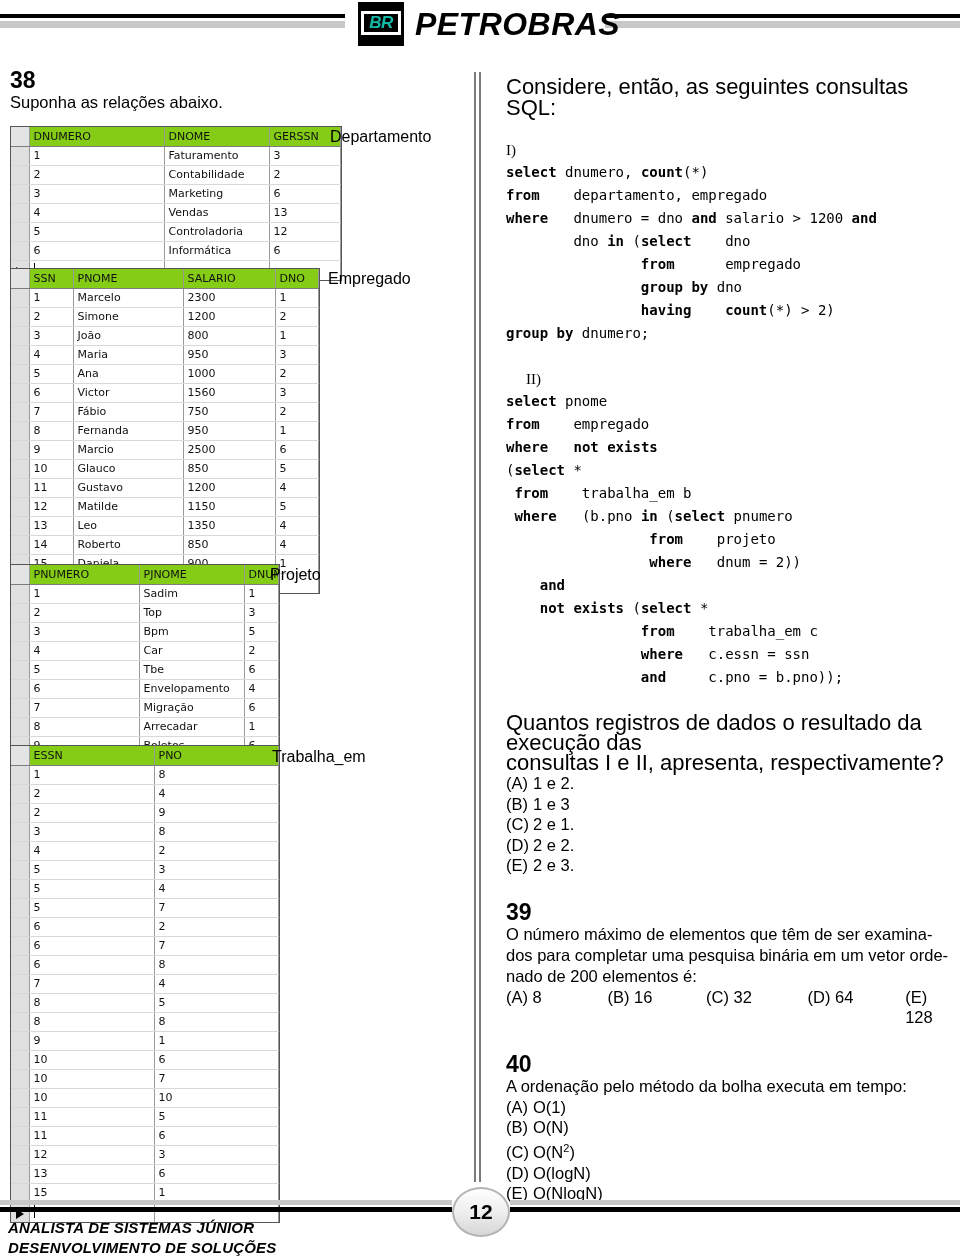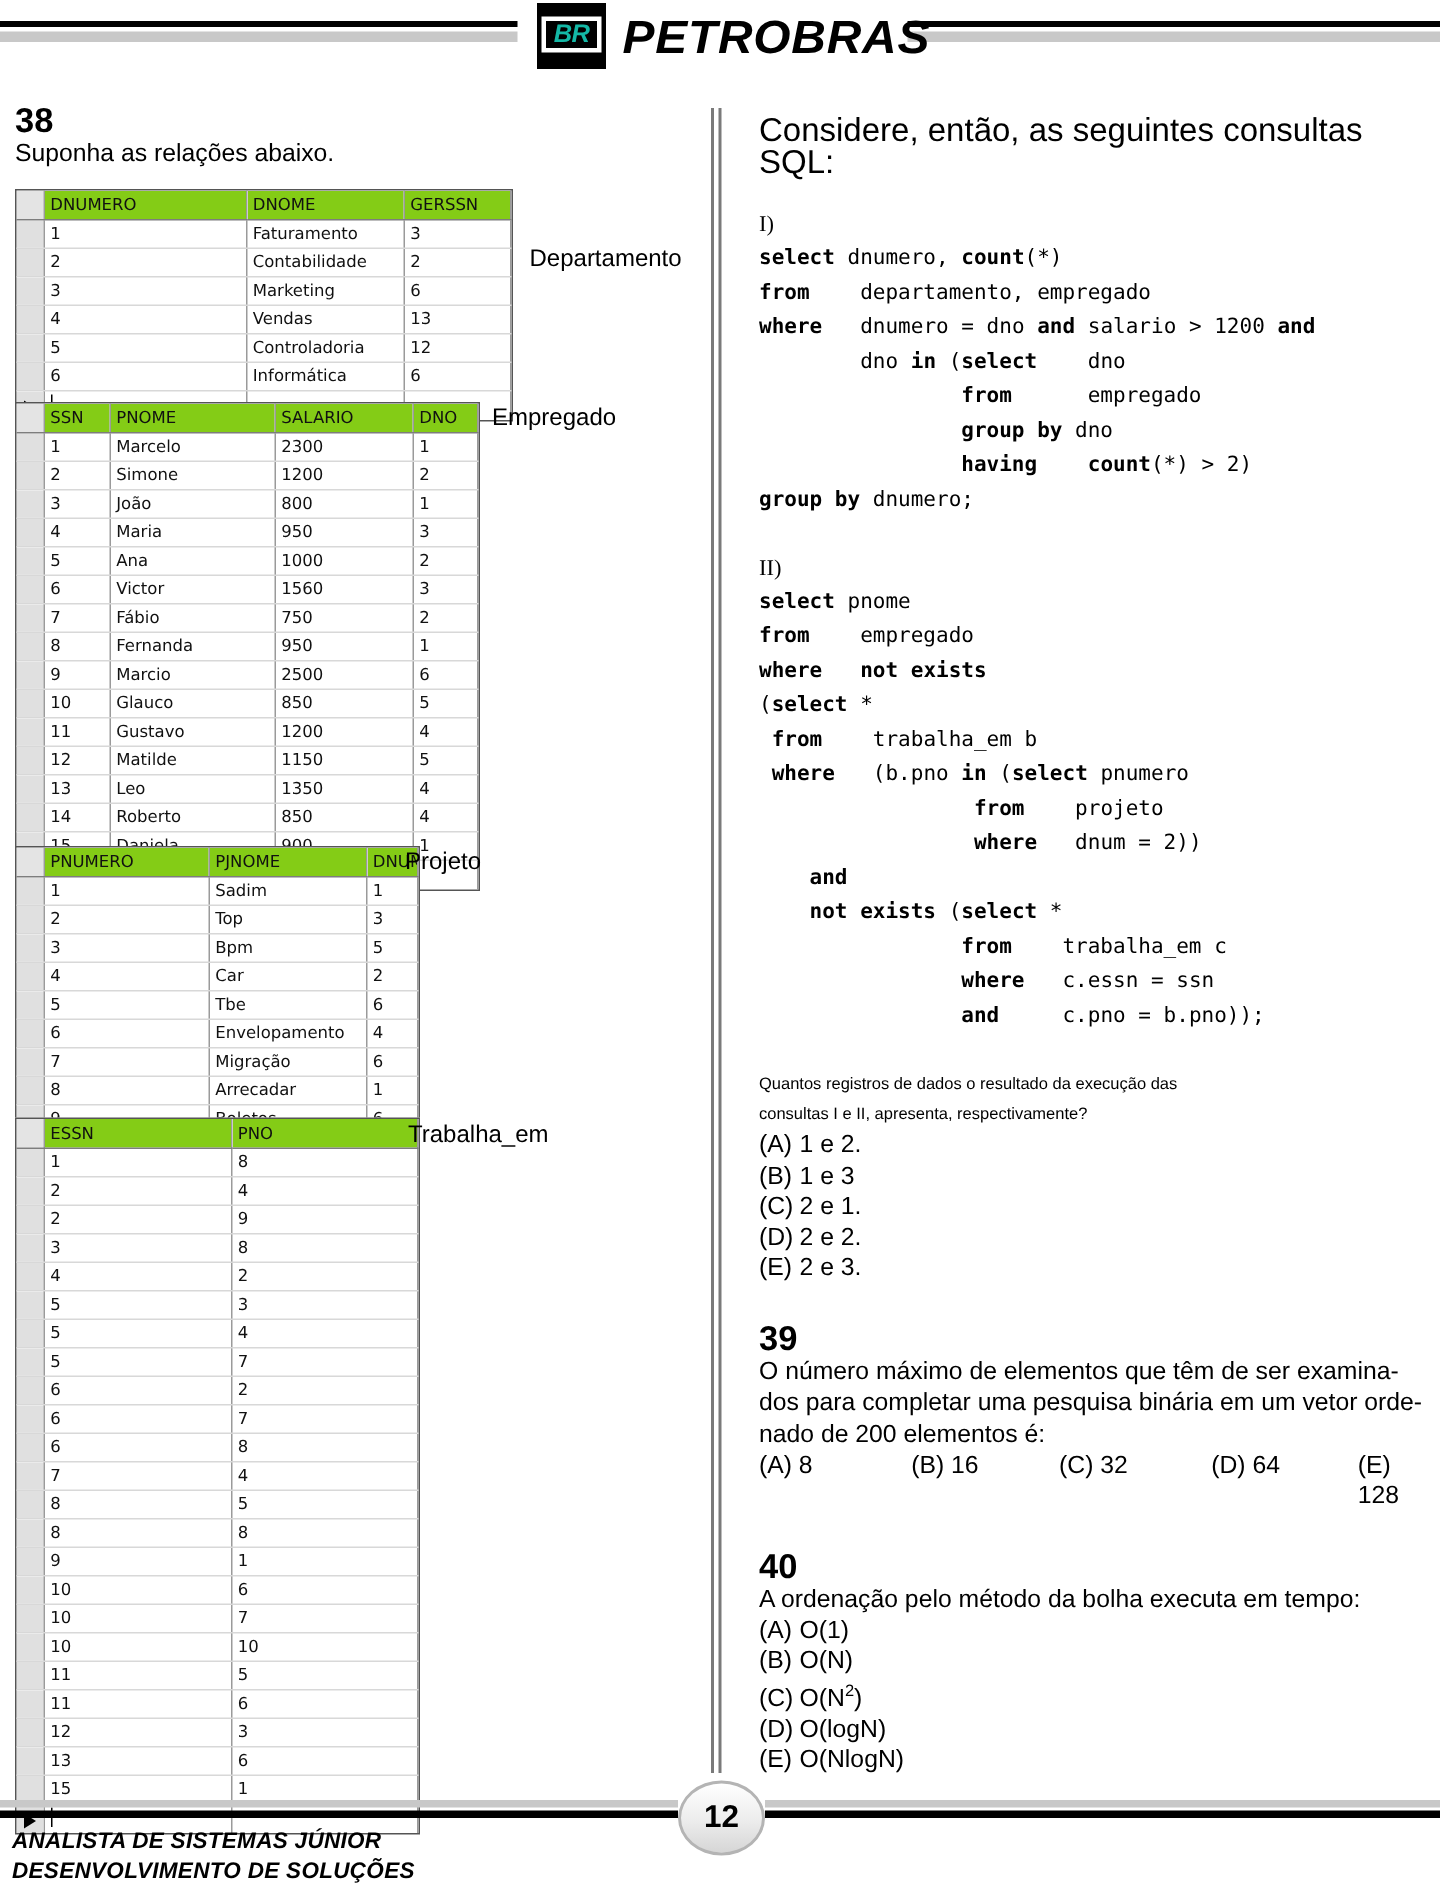--- a/index.html
+++ b/index.html
@@ -171,21 +171,21 @@
     line-height: 18px;
     white-space: nowrap;
   }
 
   
   #tbl-departamento { left: 0px;  top: 56px;  width: 332px; }
   #tbl-empregado    { left: 0px;  top: 198px; width: 310px; }
   #tbl-projeto      { left: 0px;  top: 494px; width: 270px; }
   #tbl-trabalha     { left: 0px;  top: 675px; width: 270px; }
 
-  #lbl-departamento { left: 343px; top: 58px; margin-top: 36px; }
+  #lbl-departamento { left: 320px; top: 58px; }
   #lbl-empregado    { left: 318px; top: 200px; }
   #lbl-projeto      { left: 260px; top: 496px; }
   #lbl-trabalha     { left: 262px; top: 678px; }
 
   
   #right-col {
     position: absolute;
     left: 506px; top: 76px;
     width: 450px;
   }
@@ -202,24 +202,24 @@
   }
   .sql-block {
     font-family: "DejaVu Sans Mono", monospace;
     font-size: 14px;
     line-height: 23px;
     white-space: pre;
     margin: 0;
     color: #000000;
   }
   .sql-block b { font-weight: bold; }
-  #sql-2-label { margin-top: 24px; }
+  #sql-2-label { margin-top: 24px; margin-left: 20px; }
 
   .q38-ask {
-    font-size: 11px;
+    font-size: 22px;
     line-height: 20px;
     margin: 24px 0 0 0;
   }
   .opt {
     font-size: 16.5px;
     line-height: 20.5px;
     margin: 0;
   }
   .opt .lt { display: inline-block; min-width: 27px; }
   .q-sep { height: 26px; }

